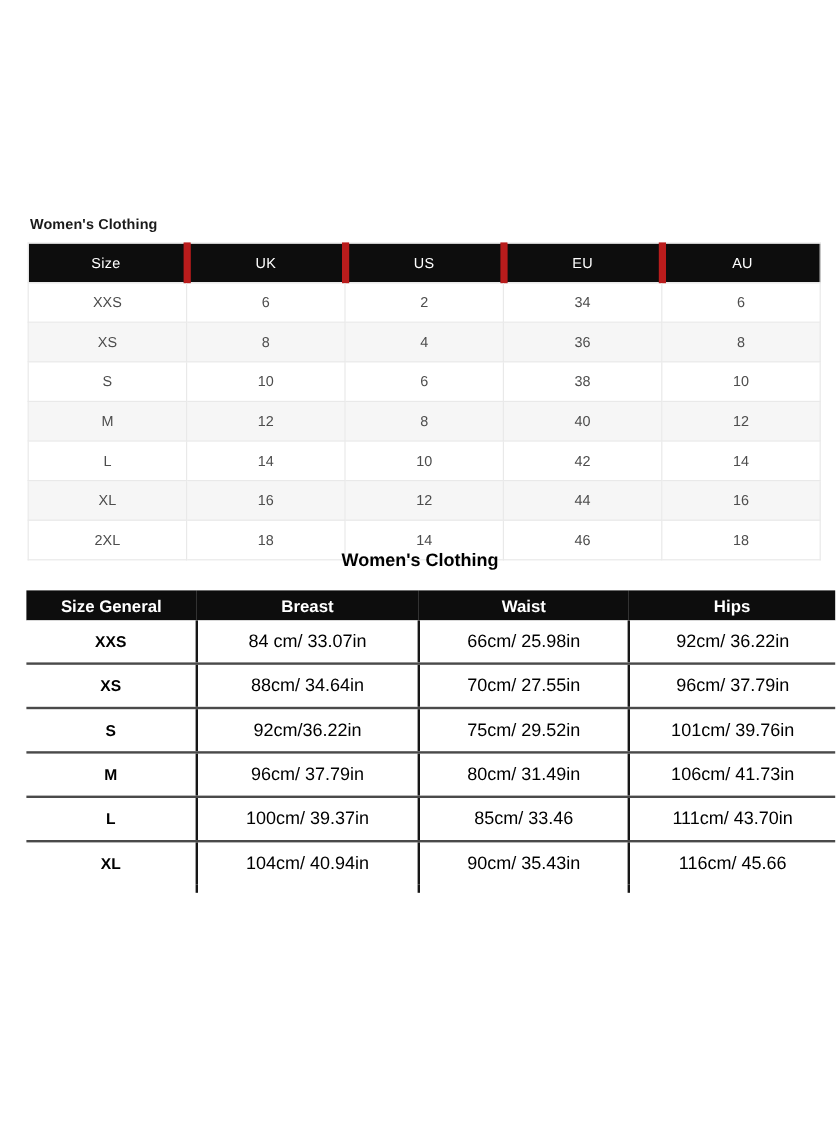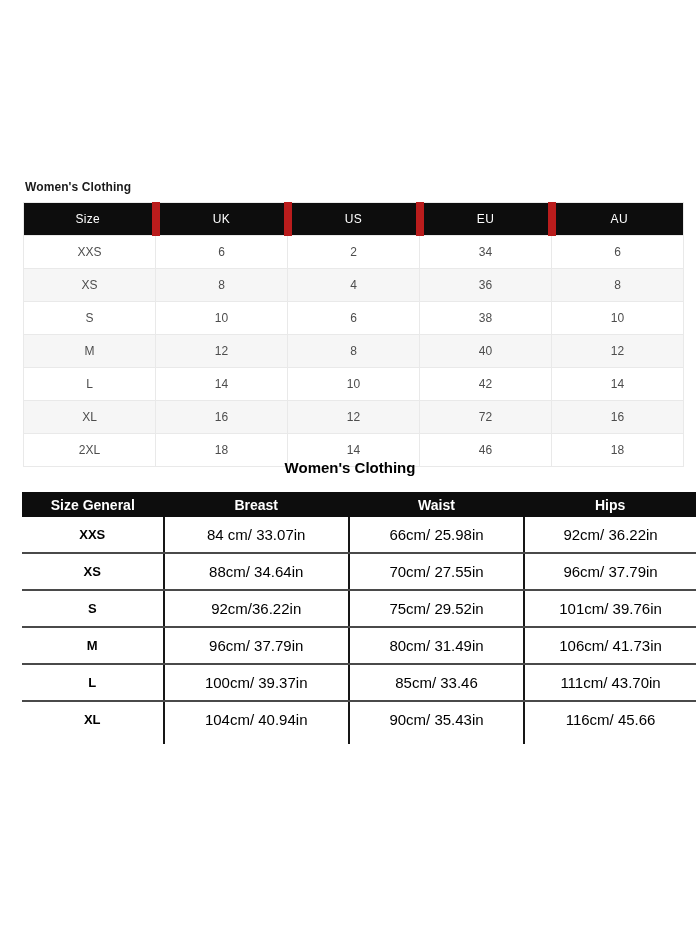--- a/index.html
+++ b/index.html
@@ -45,21 +45,21 @@
     table-layout:fixed;
     border:1px solid var(--table1-border);
   }
   table.t1 thead th{
     background:var(--header-bg);
     color:var(--header-text);
     font-size:12px;
     font-weight:400;
     height:30px;
     letter-spacing:.3px;
-    border-left:8px solid #b91c1c;
+    border-left:6px solid #b91c1c;
   }
   table.t1 thead th:first-child{border-left:none;}
   table.t1 tbody td{
     height:30px;
     text-align:center;
     vertical-align:middle;
     font-size:12px;
     color:var(--table1-text);
     border:1px solid var(--table1-border);
     background:#ffffff;
@@ -167,21 +167,21 @@
           <td>L</td>
           <td>14</td>
           <td>10</td>
           <td>42</td>
           <td>14</td>
         </tr>
         <tr>
           <td>XL</td>
           <td>16</td>
           <td>12</td>
-          <td>72</td>
+          <td>44</td>
           <td>16</td>
         </tr>
         <tr>
           <td>2XL</td>
           <td>18</td>
           <td>14</td>
           <td>46</td>
           <td>18</td>
         </tr>
       </tbody>

